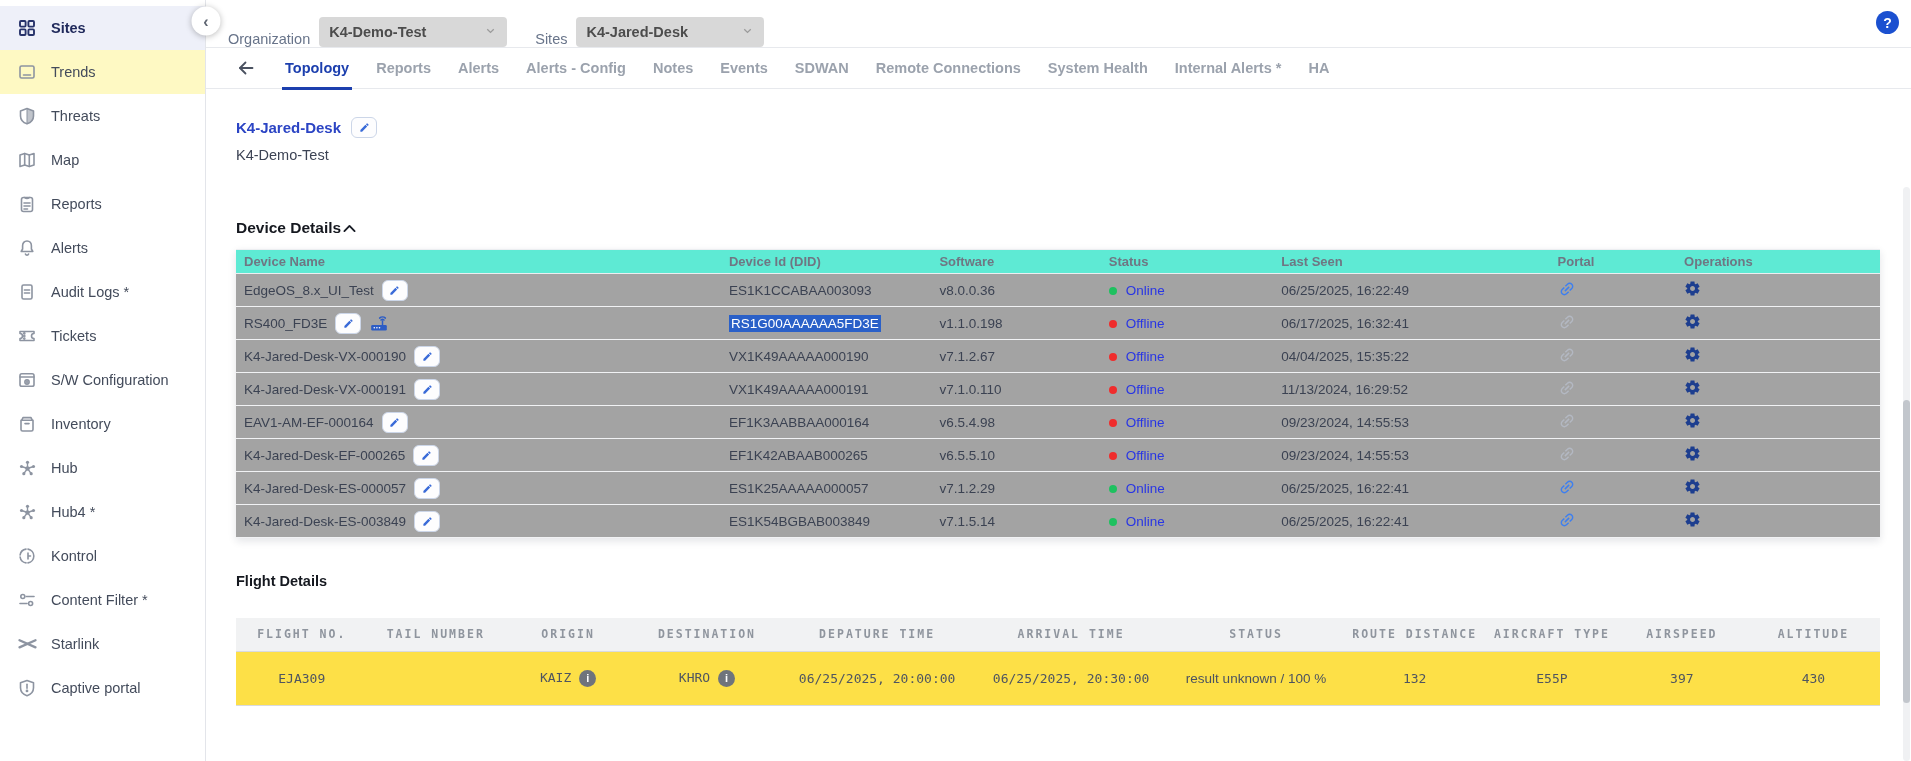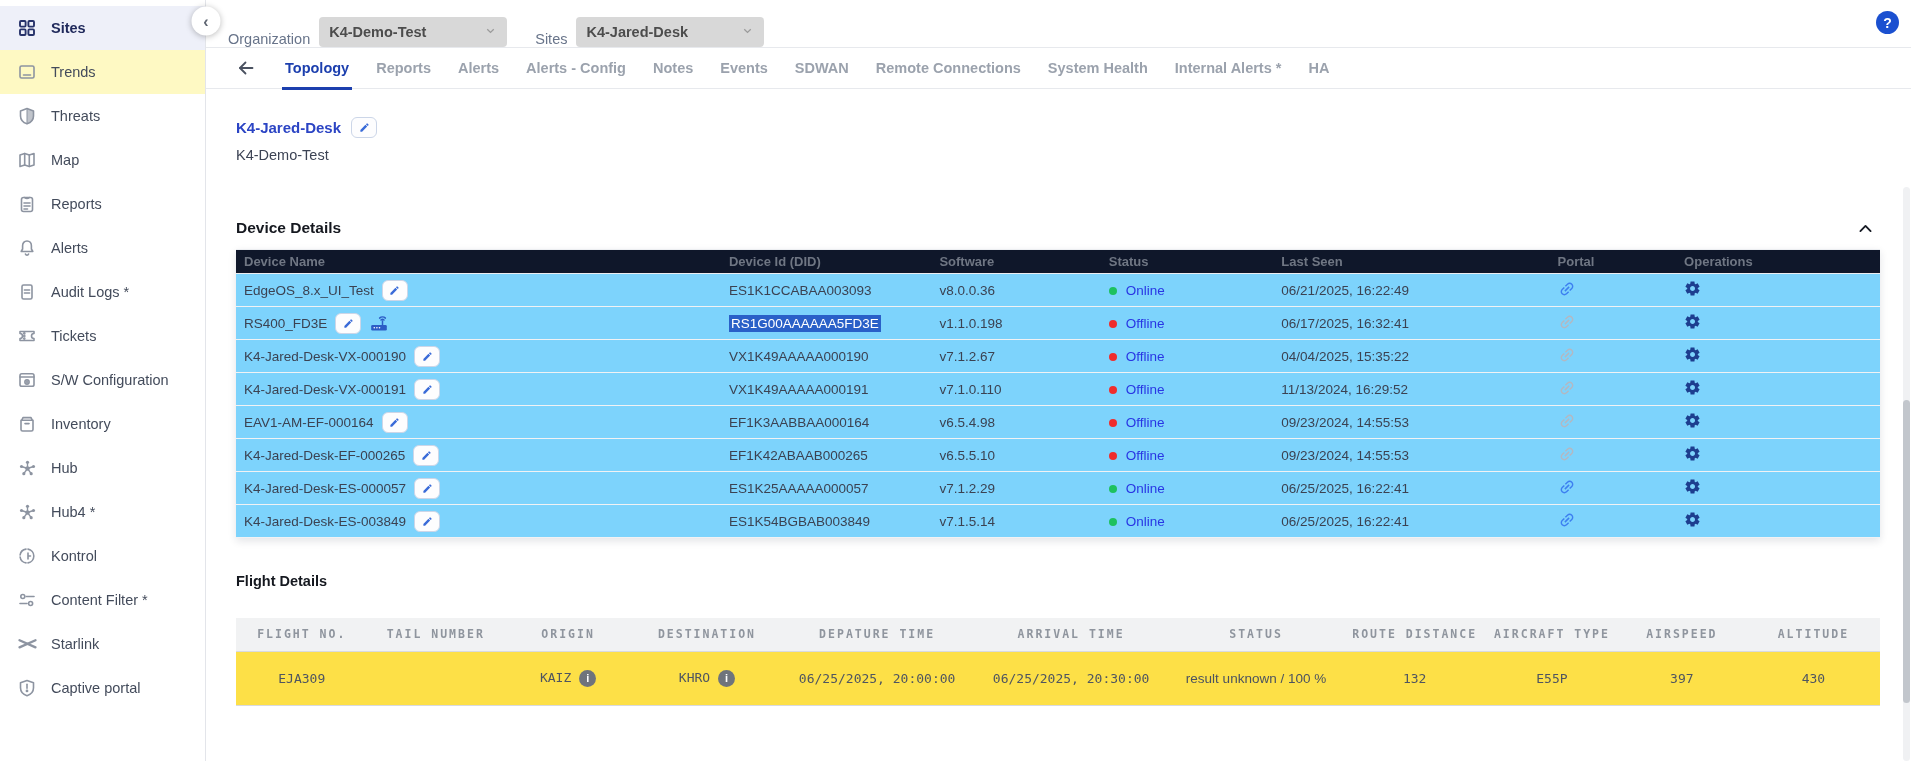--- a/index.html
+++ b/index.html
@@ -48,32 +48,32 @@
   .content { padding-left:30px; }
   .site-title-row { margin-top:28px; display:flex; align-items:center; gap:10px; }
   .site-link { color:#2b44c4; font-weight:bold; font-size:15px; cursor:pointer; }
   .edit-pill { width:26px; height:21px; border:1px solid #ccd6e8; border-radius:6px;
     background:#fdfdfe; display:inline-flex; align-items:center; justify-content:center;
     cursor:pointer; flex:0 0 26px; }
   .org-name { margin-top:9px; font-size:14.5px; color:#3c4354; }
 
   
   .panel { width:1644px; margin-top:56px; }
-  .panel-head { display:flex; justify-content:space-between; align-items:center;
+  .panel-head { display:flex; justify-content:flex-start; align-items:center;
     margin-bottom:12px; }
   .panel-title { font-size:15.5px; font-weight:bold; color:#15181f; }
   .caret-btn { cursor:pointer; display:flex; padding-right:6px; }
 
   table.dev { width:1644px; border-collapse:collapse; font-size:13.5px;
     box-shadow:0 3px 8px rgba(25,32,56,.12); }
-  table.dev thead th { background:#0f172a; border-top:1px solid #eceef1;
+  table.dev thead th { background:#5eead4; border-top:1px solid #eceef1;
     border-bottom:1px solid #eceef1; color:#6f7683; font-weight:bold; text-align:left;
     height:24px; padding:0 0 0 8px; font-size:13px; }
   table.dev tbody td { border-bottom:1px solid #f1f2f4; height:33px;
-    padding:0 0 0 8px; color:#3b4252; background:#7dd3fc; }
+    padding:0 0 0 8px; color:#3b4252; background:#a3a3a3; }
   .name-wrap { display:flex; align-items:center; gap:8px; }
   .dot { width:8px; height:8px; border-radius:50%; display:inline-block; }
   .status-link { color:var(--statusBlue,#2936e4); margin-left:9px; cursor:pointer; }
   .portal-link { cursor:pointer; display:inline-flex; }
   .portal-link.on  svg { color:var(--portalOn,#3d7ff0); }
   .portal-link.off svg { color:var(--portalOff,#b3b8c2); }
   .gear-btn { cursor:pointer; display:inline-flex; }
   .did-sel { background:var(--didSel,#2a60c8); color:#fff; padding:1px 2px; }
 
   
@@ -384,21 +384,21 @@
                   <span class="edit-pill">
                     <svg width="11" height="11" viewBox="0 0 24 24" fill="#3a6bd8">
                       <path d="M3 17.25V21h3.75L17.81 9.94l-3.75-3.75L3 17.25zM20.71 7.04a.996.996 0 000-1.41l-2.34-2.34a.996.996 0 00-1.41 0l-1.83 1.83 3.75 3.75 1.83-1.83z"></path>
                     </svg>
                   </span>
                 </div>
               </td>
               <td><span>ES1K1CCABAA003093</span></td>
               <td>v8.0.0.36</td>
               <td><span class="dot" style="background: rgb(30, 193, 95);"></span><span class="status-link">Online</span></td>
-              <td>06/21/2025, 16:22:49</td>
+              <td>06/25/2025, 16:22:49</td>
               <td><span class="portal-link on">
                   <svg width="18" height="18" viewBox="0 0 24 24" fill="currentColor">
                     <g transform="rotate(-45 12 12)">
                       <path d="M3.9 12c0-1.71 1.39-3.1 3.1-3.1h4V7H7c-2.76 0-5 2.24-5 5s2.24 5 5 5h4v-1.9H7c-1.71 0-3.1-1.39-3.1-3.1zM8 13h8v-2H8v2zm9-6h-4v1.9h4c1.71 0 3.1 1.39 3.1 3.1s-1.39 3.1-3.1 3.1h-4V17h4c2.76 0 5-2.24 5-5s-2.24-5-5-5z"></path>
                     </g>
                   </svg>
                 </span></td>
               <td><span class="gear-btn">
                   <svg width="17" height="17" viewBox="0 0 24 24" fill="#1d3e8f">
                     <path d="M9.25 22l-.4-3.2q-.325-.125-.612-.3t-.563-.375L4.7 19.375l-2.75-4.75 2.575-1.95Q4.5 12.5 4.5 12.338v-.675q0-.163.025-.338L1.95 9.375l2.75-4.75 2.975 1.25q.275-.2.575-.375t.6-.3l.4-3.2h5.5l.4 3.2q.325.125.613.3t.562.375l2.975-1.25 2.75 4.75-2.575 1.95q.025.175.025.338v.674q0 .163-.05.338l2.575 1.95-2.75 4.75-2.95-1.25q-.275.2-.575.375t-.6.3l-.4 3.2zm2.8-6.5q1.45 0 2.475-1.025T15.55 12t-1.025-2.475T12.05 8.5q-1.475 0-2.488 1.025T8.55 12t1.013 2.475T12.05 15.5z"></path>

